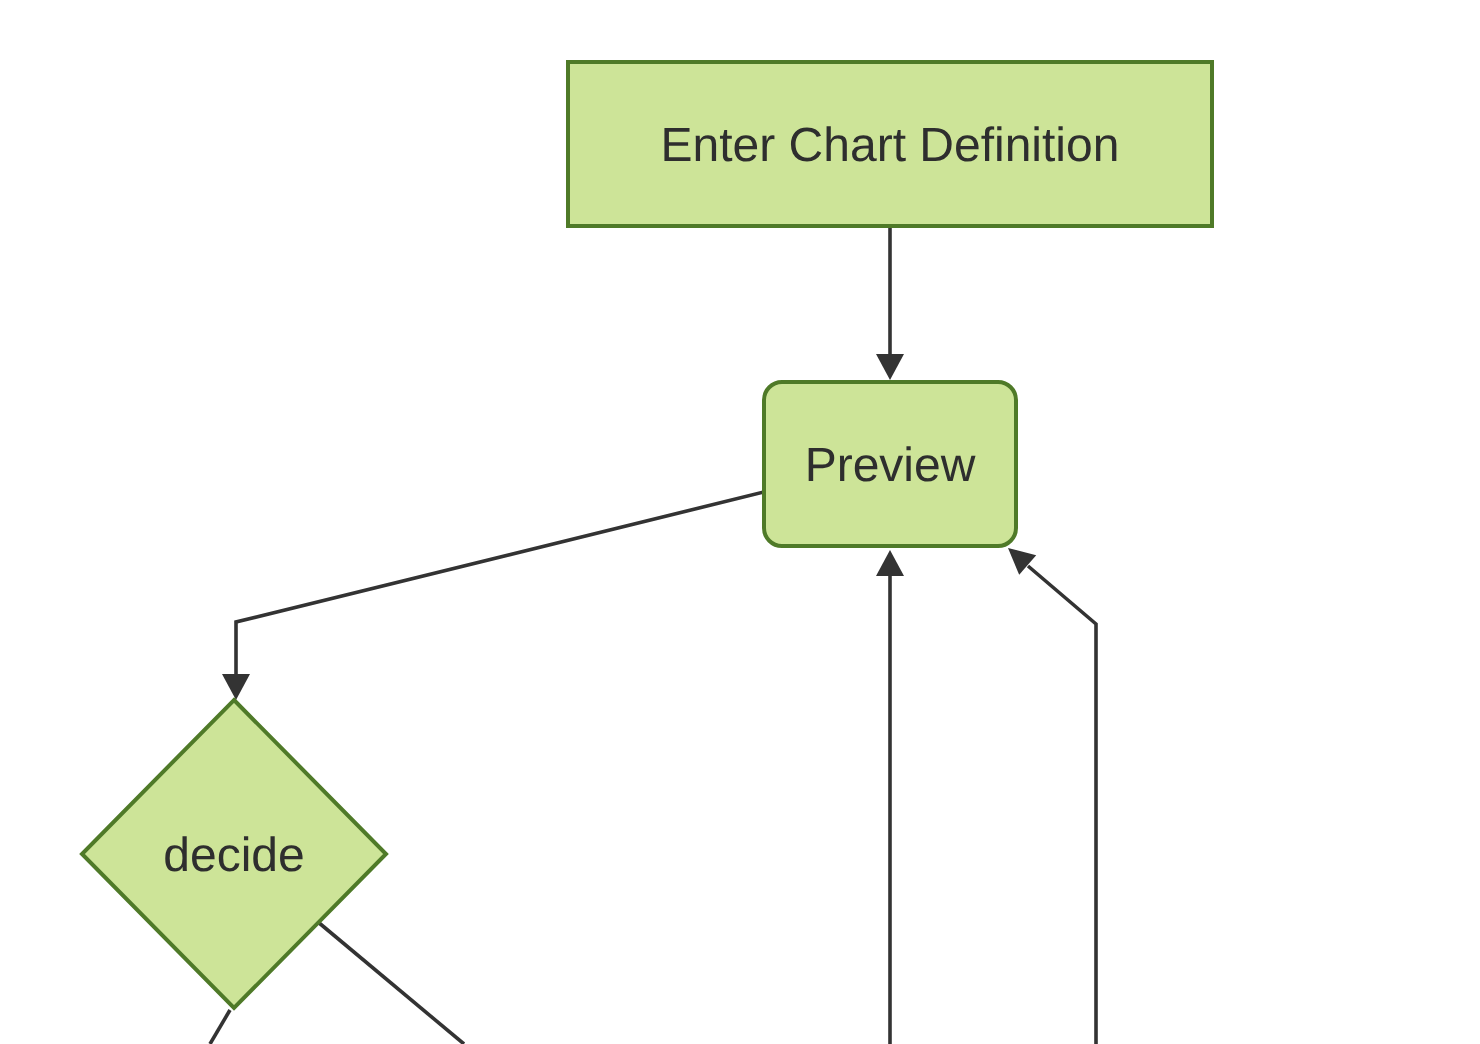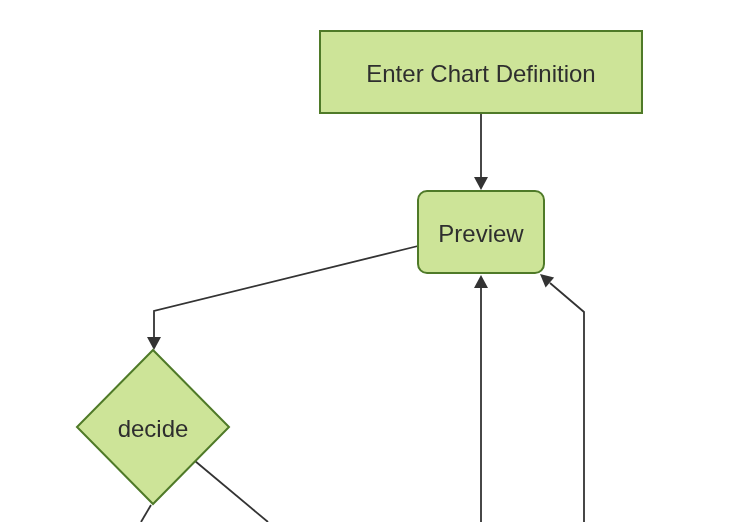--- a/index.html
+++ b/index.html
@@ -11,21 +11,20 @@
   }
   * { margin: 0; padding: 0; box-sizing: border-box; }
   html, body { background: var(--canvas_bg); }
   .stage {
     position: relative;
     width: 695px;
     height: 522px;
     background: var(--canvas_bg);
     overflow: hidden;
     font-family: "Liberation Sans", sans-serif;
-    margin-left: 36px;
   }
   svg { display: block; }
   .node-shape {
     fill: var(--node_fill);
     stroke: var(--node_border);
     stroke-width: 2;
   }
   .edge-path {
     fill: none;
     stroke: var(--edge_line);

